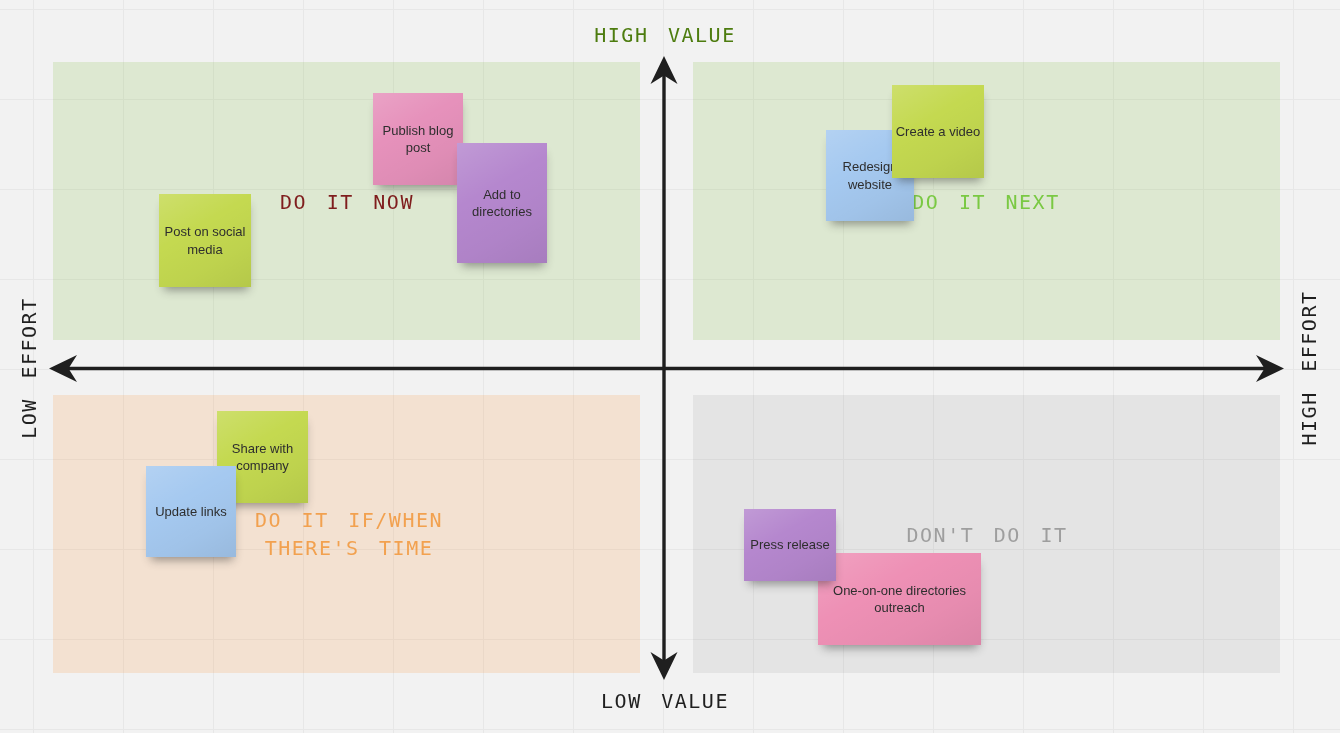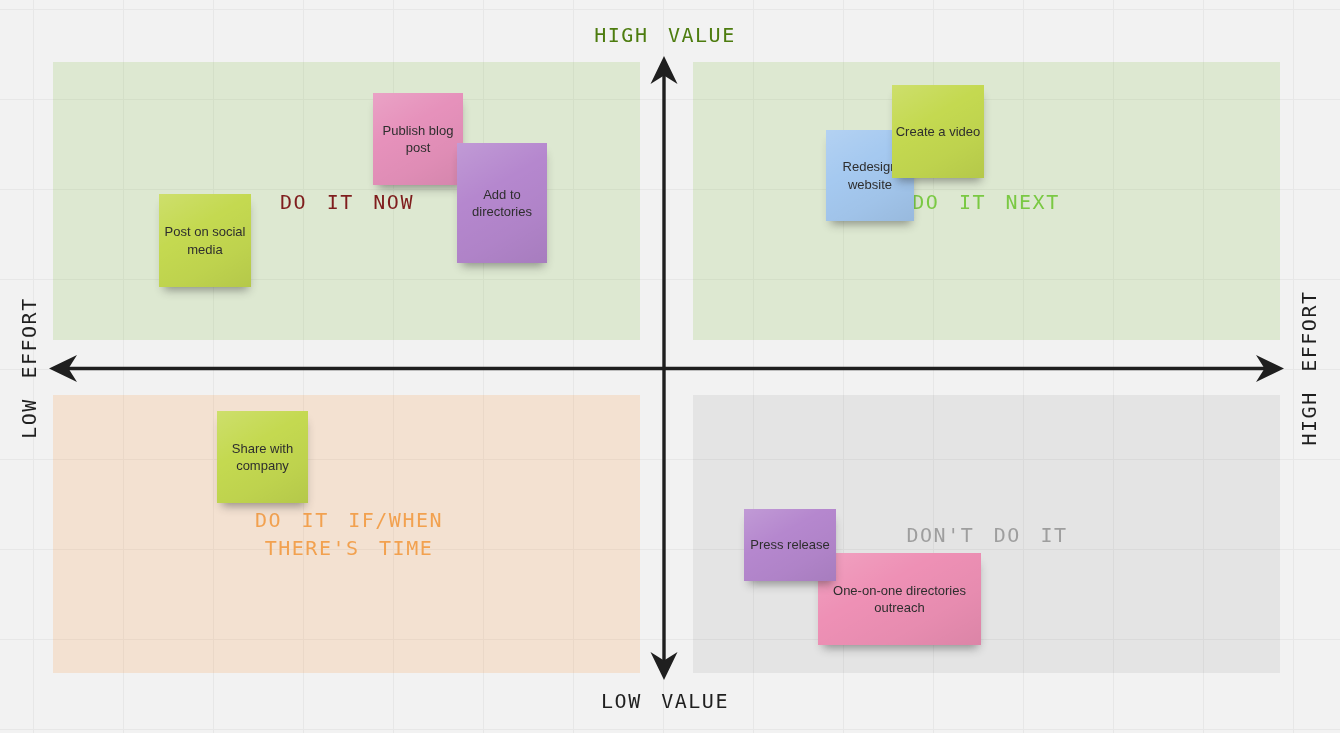--- a/index.html
+++ b/index.html
@@ -110,20 +110,23 @@
   </div>
   <div class="note n-redesign" style="background-color: rgb(165, 201, 240);">
     <span>Redesign website</span>
   </div>
   <div class="note n-video" style="background-color: rgb(196, 217, 80);">
     <span>Create a video</span>
   </div>
   <div class="note n-share" style="background-color: rgb(196, 217, 80);">
     <span>Share with company</span>
   </div>
+  <div class="note n-update" style="background-color: rgb(165, 201, 240);">
+    <span>Update links</span>
+  </div>
   <div class="note n-oneonone" style="background-color: rgb(238, 144, 181);">
     <span>One-on-one directories outreach</span>
   </div>
   <div class="note n-press" style="background-color: rgb(181, 135, 206);">
     <span>Press release</span>
   </div>
 
 </div>
 
 </body></html>

